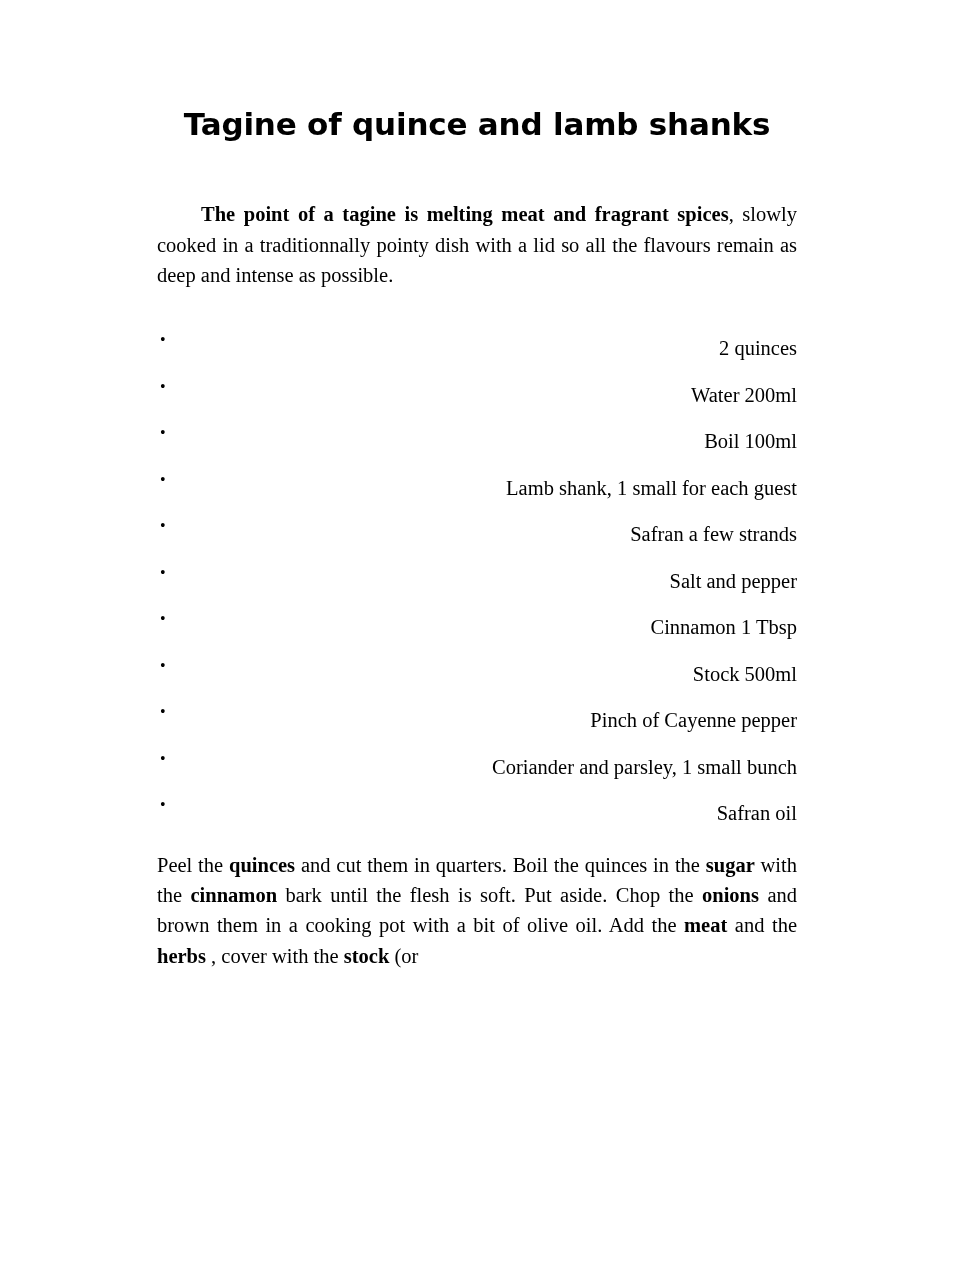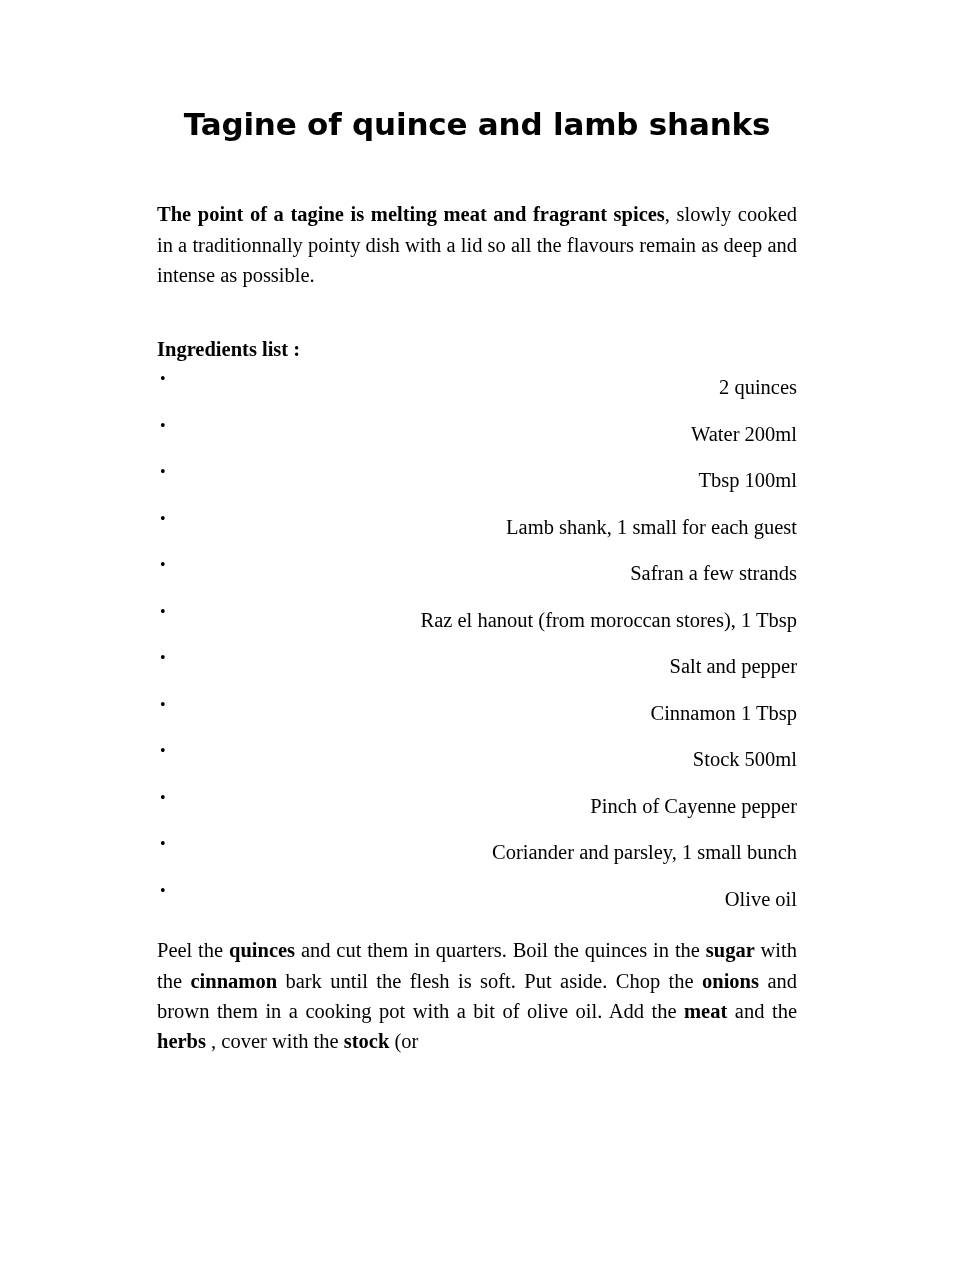--- a/index.html
+++ b/index.html
@@ -38,20 +38,21 @@
     line-height: 1.2;
   }
   .intro {
     font-size: 20.5px;
     line-height: 1.48;
     text-align: justify;
     margin: 0 0 48px 0;
   }
   .intro b {
     font-weight: bold;
+    margin-left: 44px;
   }
   .ingredients-heading {
     font-size: 20.5px;
     font-weight: bold;
     margin: 0 0 16px 0;
   }
   ul.ingredients {
     list-style: none;
     margin: 0 0 18px 0;
     padding: 0;
@@ -92,34 +93,32 @@
 </head>
 <body>
 
 <div class="page">
   <div class="content">
 
     <h1 class="doc-title">Tagine of quince and lamb shanks</h1>
 
     <p class="intro"><b>The point of a tagine is melting meat and fragrant spices</b><span>, slowly cooked in a traditionnally pointy dish with a lid so all the flavours remain as deep and intense as possible.</span></p>
 
-    <p class="ingredients-heading">Ingredients list :</p>
 
     <ul class="ingredients">
       <li>2 quinces</li>
       <li>Water 200ml</li>
-      <li>Tbsp 100ml</li>
+      <li>Boil 100ml</li>
       <li>Lamb shank, 1 small for each guest</li>
       <li>Safran a few strands</li>
-      <li>Raz el hanout (from moroccan stores), 1 Tbsp</li>
       <li>Salt and pepper</li>
       <li>Cinnamon 1 Tbsp</li>
       <li>Stock 500ml</li>
       <li>Pinch of Cayenne pepper</li>
       <li>Coriander and parsley, 1 small bunch</li>
-      <li>Olive oil</li>
+      <li>Safran oil</li>
     </ul>
 
     <p class="method"><span>Peel the </span><b>quinces</b><span> and cut them in quarters. Boil the quinces in the </span><b>sugar</b><span> with the </span><b>cinnamon</b><span> bark until the flesh is soft. Put aside. Chop the </span><b>onions</b><span> and brown them in a cooking pot with a bit of olive oil. Add the </span><b>meat</b><span> and the </span><b>herbs</b><span> , cover with the </span><b>stock</b><span> (or</span></p>
 
   </div>
 
 </div>
 
 </body></html>

